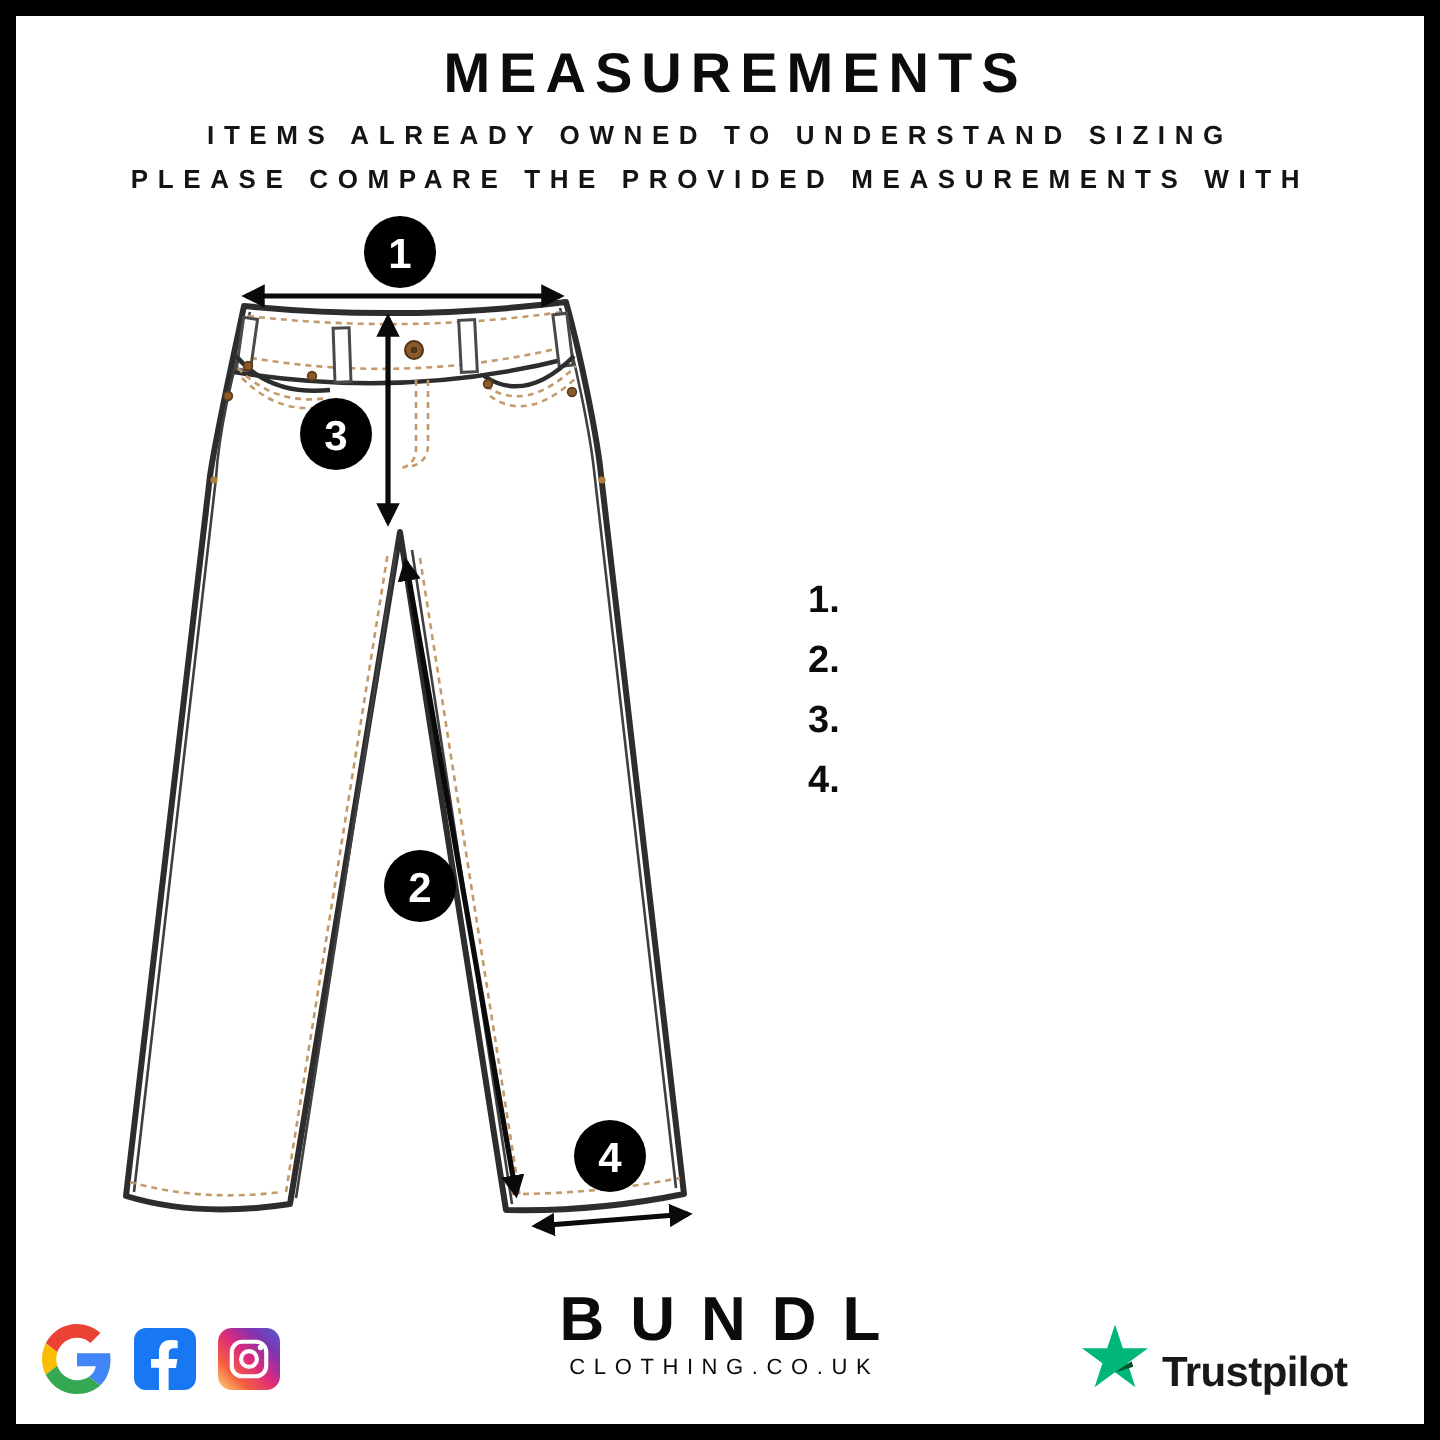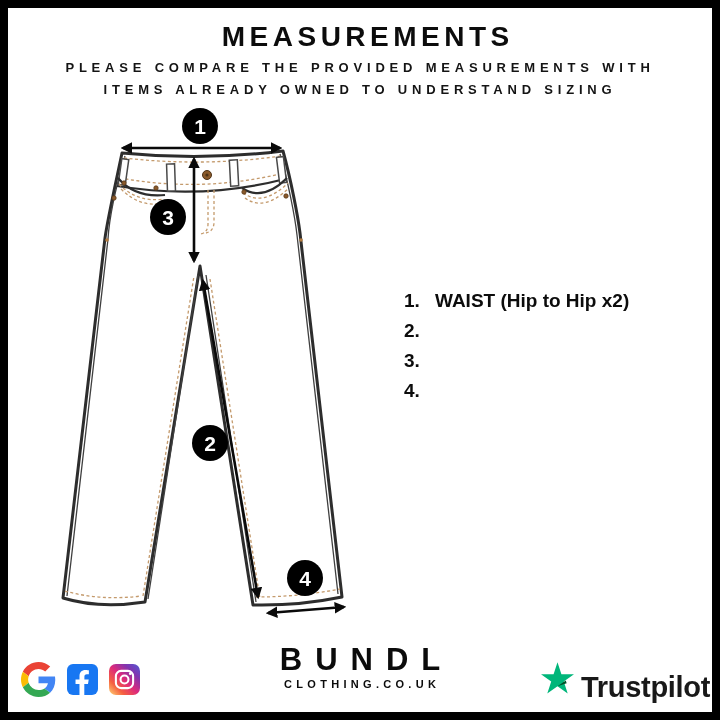--- a/index.html
+++ b/index.html
@@ -23,37 +23,37 @@
   .legend{position:absolute;left:404px;top:286px}
   .legend-row{display:flex;font-weight:700;font-size:19px;line-height:30px;color:#0c0c0c}
   .legend-num{width:31px;flex:0 0 auto}
   .legend-label{white-space:nowrap}
 
   .social{position:absolute;left:21px;top:662px;display:flex;align-items:center;gap:11px}
   .social svg{display:block}
 
   .brand{position:absolute;left:0;right:0;top:644px;text-align:center;z-index:5}
   .brand-name{font-size:31px;font-weight:700;letter-spacing:13px;text-indent:13px;line-height:32px;color:#0b0b0b}
-  .brand-domain{font-size:11px;font-weight:700;letter-spacing:4.3px;text-indent:4.3px;margin-top:2px;color:#0b0b0b}
+  .brand-domain{font-size:11px;font-weight:400;letter-spacing:4.3px;text-indent:4.3px;margin-top:2px;color:#0b0b0b}
 
   .trustpilot{position:absolute;left:541px;top:659px;display:flex;align-items:flex-start}
   .tp-star{width:33px;height:32px;margin-top:3px}
-  .tp-text{font-size:29px;font-weight:600;color:#191919;letter-spacing:-0.3px;line-height:30px;margin-left:7px;margin-top:13px}
+  .tp-text{font-size:21px;font-weight:600;color:#191919;letter-spacing:-0.3px;line-height:30px;margin-left:7px;margin-top:13px}
 
   .marker-num{font:bold 21px "Liberation Sans",sans-serif;fill:#fff}
 </style>
 </head>
 <body>
 
 <div class="frame"></div>
 
 <div class="title">MEASUREMENTS</div>
 <div class="subtitle">
+  <div>ITEMS ALREADY OWNED TO UNDERSTAND SIZING</div>
   <div>PLEASE COMPARE THE PROVIDED MEASUREMENTS WITH</div>
-  <div>ITEMS ALREADY OWNED TO UNDERSTAND SIZING</div>
 </div>
 
 <svg class="jeans" viewBox="0 0 300 515">
   <defs>
     <marker id="ah" viewBox="0 0 10 10" refX="8" refY="5" markerWidth="4.5" markerHeight="4.5" orient="auto-start-reverse">
       <path d="M0,0 L10,5 L0,10 z" fill="#0a0a0a"></path>
     </marker>
   </defs>
 
   <path d="M67,48 Q148,56 228,46 C236,75 243,112 245,128 L287,492 Q243,501 198,500 L145,161 L90,497 Q44,504 8,493 L50,133 C53,112 61,77 67,48 Z" fill="#ffffff" stroke="#2d2d2d" stroke-width="3" stroke-linejoin="round"></path>
@@ -130,21 +130,20 @@
     <circle cx="155" cy="338" r="18" fill="#000"></circle>
     <text class="marker-num" x="155" y="346" text-anchor="middle">2</text>
     <circle cx="250" cy="473" r="18" fill="#000"></circle>
     <text class="marker-num" x="250" y="481" text-anchor="middle">4</text>
   </g>
 </svg>
 
 <div class="legend">
   <div class="legend-row">
     <span class="legend-num">1.</span>
-    <span class="legend-label">WAIST (Hip to Hip x2)</span>
   </div>
   <div class="legend-row">
     <span class="legend-num">2.</span>
   </div>
   <div class="legend-row">
     <span class="legend-num">3.</span>
   </div>
   <div class="legend-row">
     <span class="legend-num">4.</span>
   </div>

